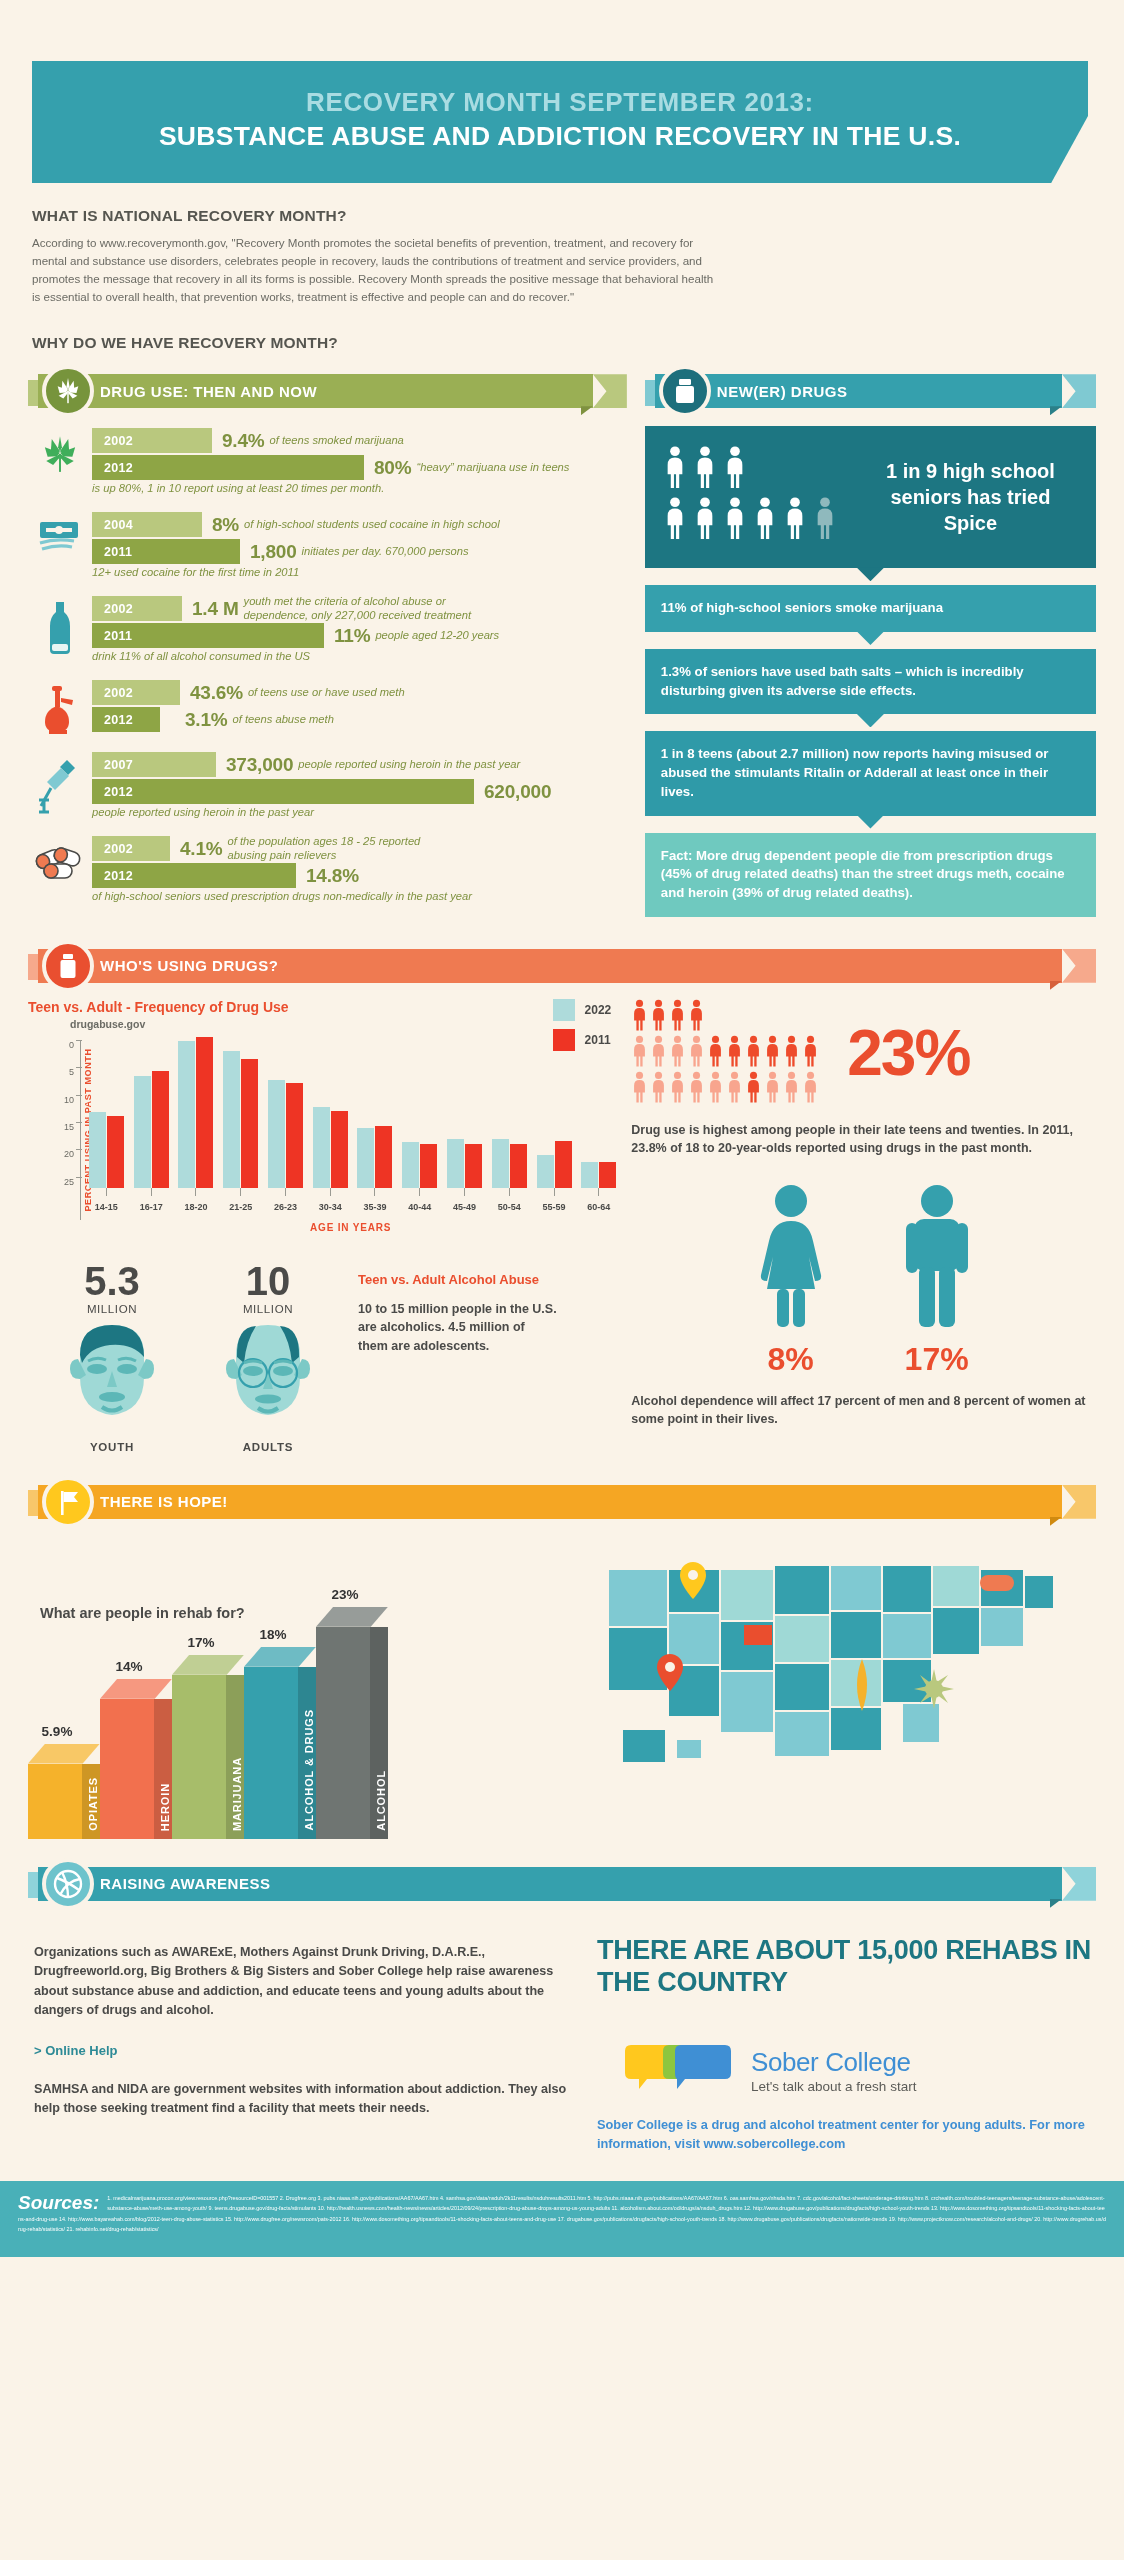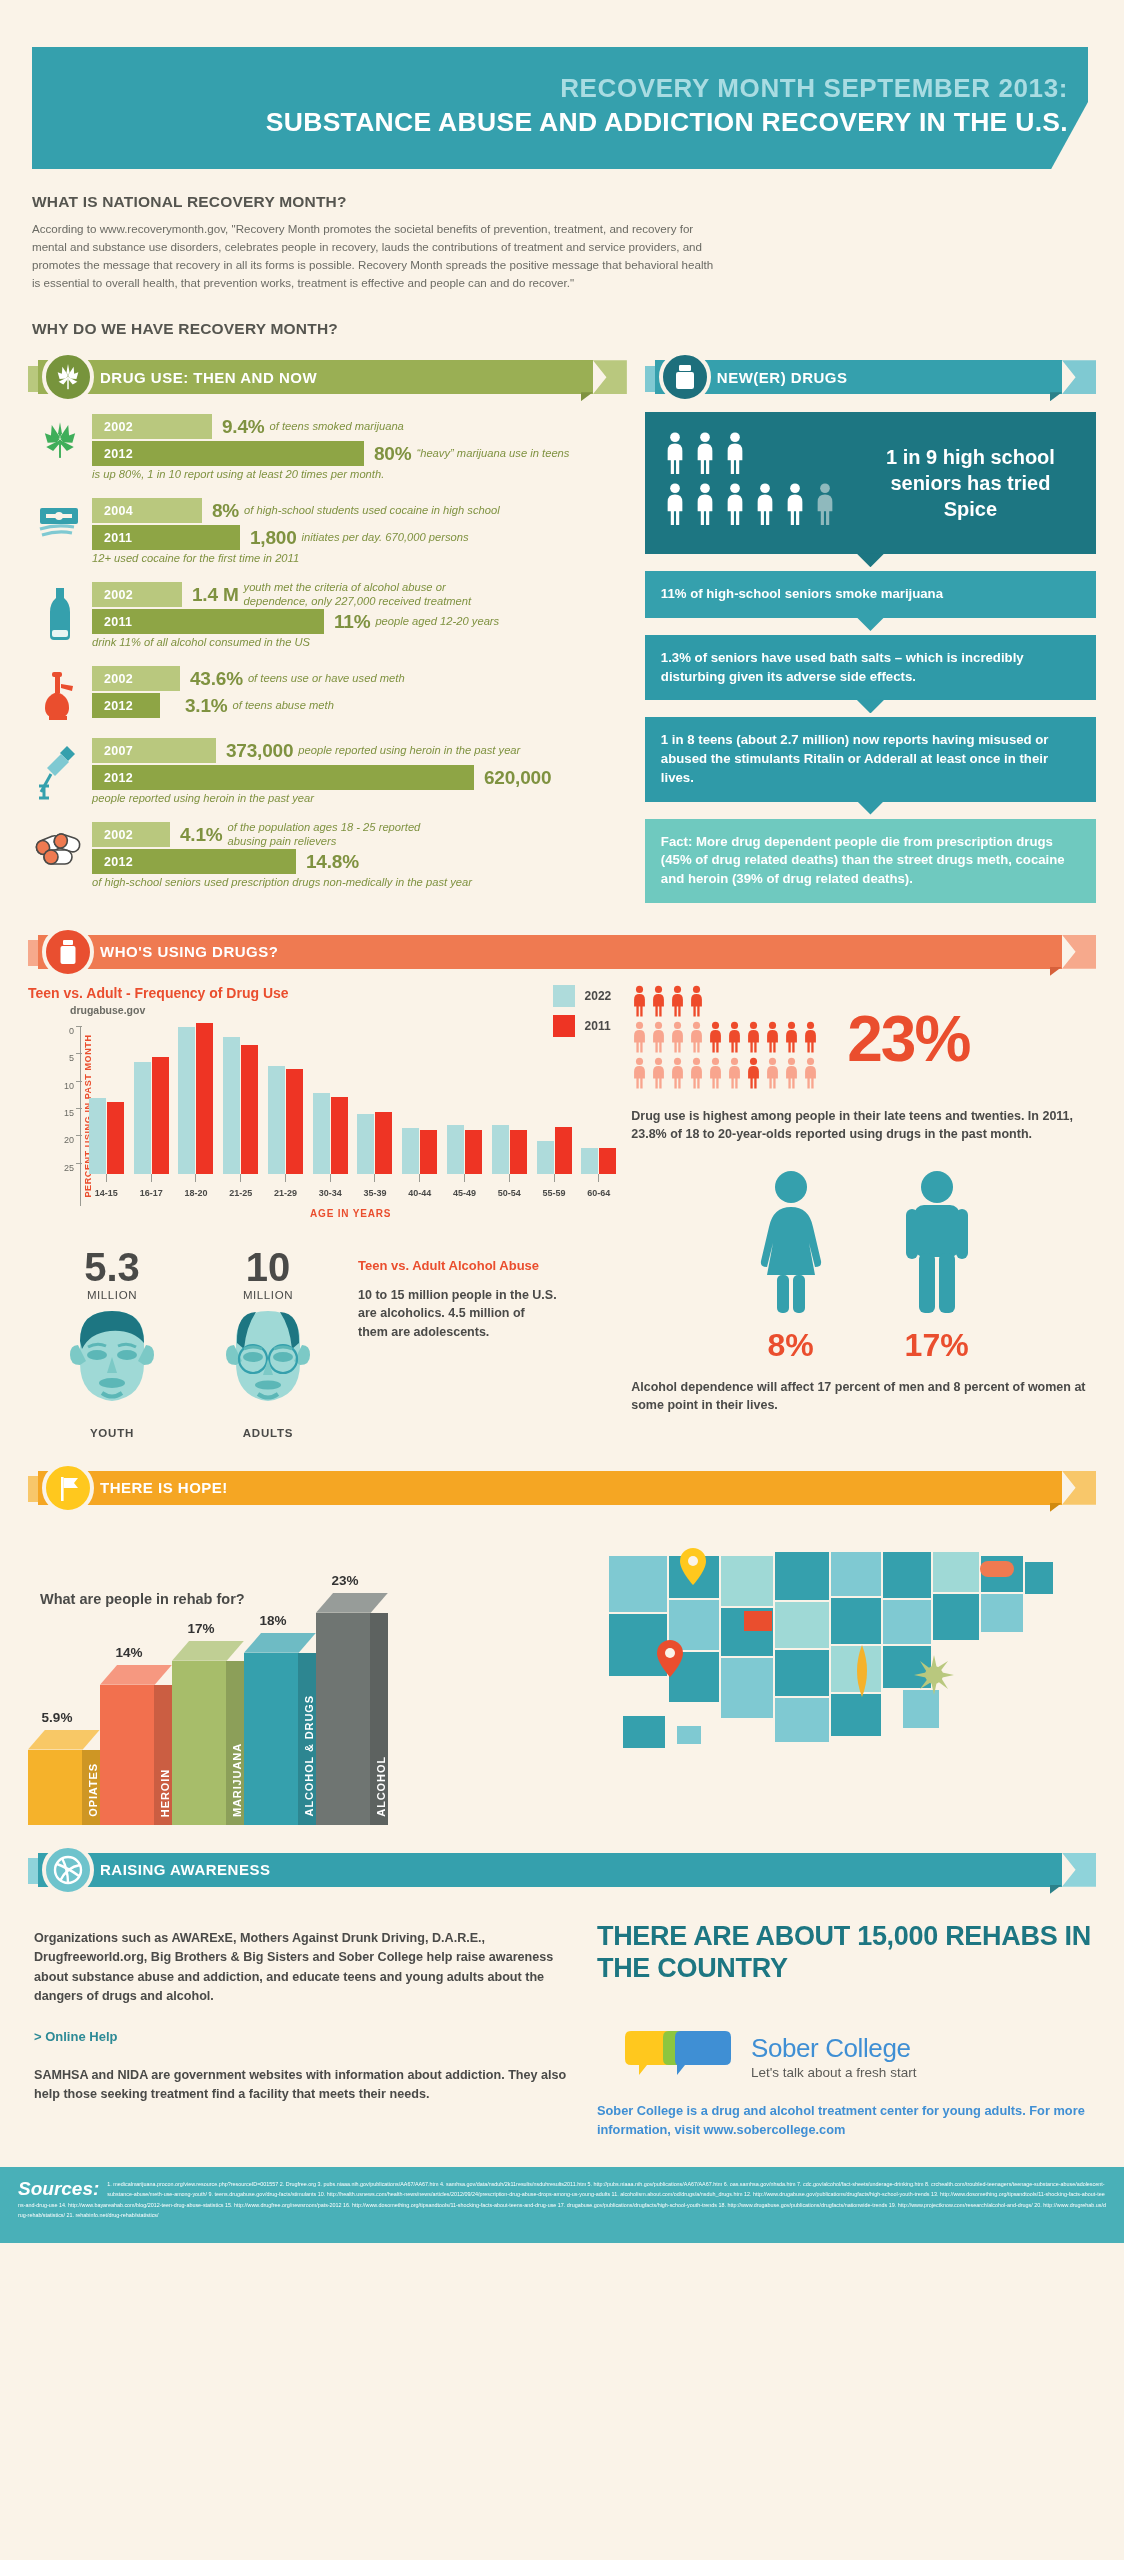--- a/index.html
+++ b/index.html
@@ -9,24 +9,24 @@
     font-family: "Liberation Sans", sans-serif;
     color: #4a4a48;
     -webkit-font-smoothing: antialiased;
   }
   .page { position: relative; width: 1124px; min-height: 2560px; background: #faf3e8; overflow: hidden; }
 
   
   .hdr-wrap { padding: 44px 0 0 0; position: relative; }
   .hdr-banner {
     position: relative;
-    margin: 3px 36px 0 32px;
+    margin: 17px 36px 0 32px;
     background: #35a0ad;
     padding: 26px 20px 30px 20px;
-    text-align: right;
+    text-align: center;
     clip-path: polygon(0 0, 100% 0, 100% 45%, 96.5% 100%, 0 100%);
   }
   .hdr-banner:after {
     content: "";
     position: absolute; right: -0px; top: 0; height: 100%; width: 0;
   }
   .hdr-line1 {
     font-size: 26px; font-weight: bold; letter-spacing: .6px;
     color: #a9dce2; line-height: 1.2;
   }
@@ -730,21 +730,21 @@
             </div>
             <div>
               <i></i>
             </div>
           </div>
         <div class="xlabels" id="xlabels-host">
             <div>14-15</div>
             <div>16-17</div>
             <div>18-20</div>
             <div>21-25</div>
-            <div>21-29</div>
+            <div>26-23</div>
             <div>30-34</div>
             <div>35-39</div>
             <div>40-44</div>
             <div>45-49</div>
             <div>50-54</div>
             <div>55-59</div>
             <div>60-64</div>
           </div>
       </div>
       <div class="xlabel-title">AGE IN YEARS</div>

